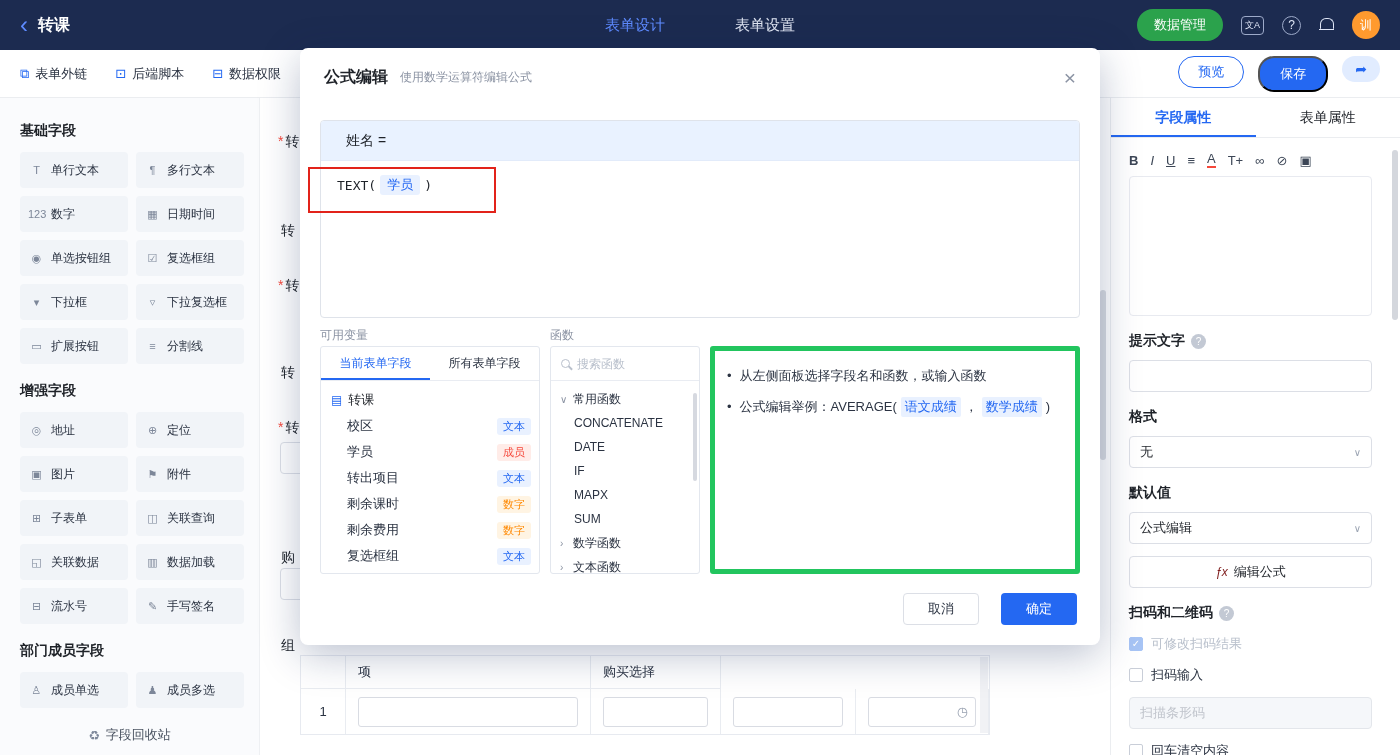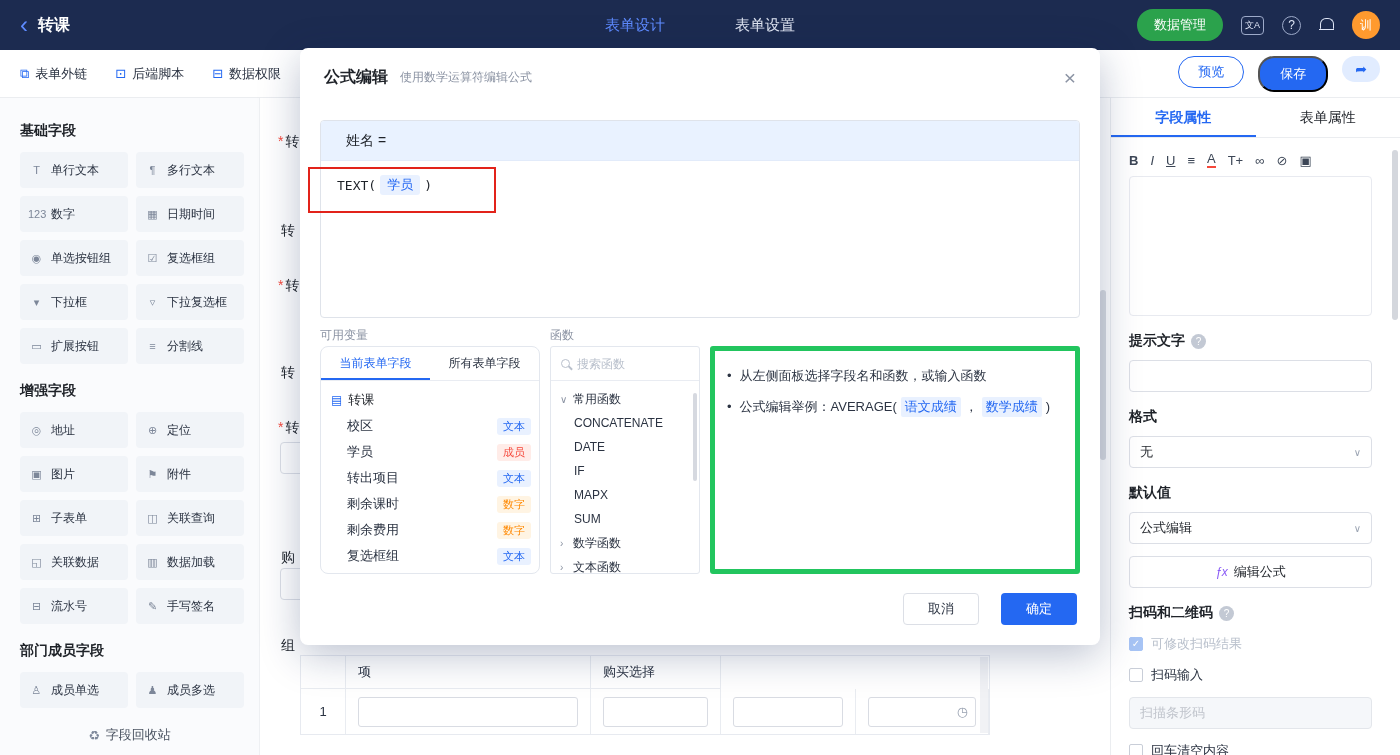--- a/index.html
+++ b/index.html
@@ -80,21 +80,21 @@
   .rt-box{border:1px solid #e8eaf0;border-radius:4px;height:140px;margin-bottom:10px}
   .plabel{font-size:14px;font-weight:bold;color:#1f2329;margin:16px 0 10px;display:flex;align-items:center;gap:6px}
   .phelp{width:15px;height:15px;border-radius:50%;background:#c3c9d4;color:#fff;font-size:10px;
     display:inline-flex;align-items:center;justify-content:center;font-weight:normal}
   .pinput{height:32px;border:1px solid #dcdfe6;border-radius:4px;width:100%;background:#fff;cursor:text}
   .pselect{height:32px;border:1px solid #dcdfe6;border-radius:4px;display:flex;align-items:center;
     justify-content:space-between;padding:0 10px;font-size:13px;color:#1f2329;cursor:pointer;background:#fff}
   .pselect .chev{color:#9aa3b2;font-size:10px}
   .fx-btn{height:32px;border:1px solid #dcdfe6;border-radius:4px;display:flex;align-items:center;
     justify-content:center;gap:6px;font-size:13px;color:#1f2329;margin-top:12px;cursor:pointer;background:#fff}
-  .fx-btn .fx{color:#8b5cf6;font-style:italic;font-size:12px}
+  .fx-btn .fx{color:#7f1d1d;font-style:italic;font-size:12px}
   .cbrow{display:flex;align-items:center;gap:8px;font-size:13px;color:#2b3342;margin:13px 0;cursor:pointer}
   .cb{width:14px;height:14px;border:1px solid #c9ced8;border-radius:2px;background:#fff;flex:none;
     display:flex;align-items:center;justify-content:center}
   .cb.checked{background:#a7c4f5;border-color:#a7c4f5}
   .cb.checked::after{content:"✓";color:#fff;font-size:10px;line-height:1}
   .cbrow.disabled{color:#b9c0cc}
   .pinput.disabled{background:#f5f7fa;border-color:#e3e6eb;color:#c0c4cc;display:flex;align-items:center;
     padding:0 10px;cursor:default}
   .props-sb{position:absolute;right:2px;top:52px;width:6px;height:170px;background:#d4d7dd;border-radius:3px;cursor:pointer}
 
@@ -110,21 +110,21 @@
   .f-target{height:40px;background:#e9f2ff;display:flex;align-items:center;padding:0 25px;font-size:14px;
     color:#1f2329;border-bottom:1px solid #e2ebfa}
   .f-body{padding:14px 16px;font-family:"DejaVu Sans Mono","Liberation Mono",monospace;font-size:13px;
     color:#1f2329;display:flex;align-items:center;gap:4px;cursor:text}
   .f-chip{color:#2468f2;background:#e9f1ff;border-radius:3px;padding:1px 7px;font-size:13px;
     font-family:"Liberation Sans","DejaVu Sans",sans-serif;cursor:pointer}
   .annotation{position:absolute;left:8px;top:119px;width:188px;height:46px;border:2px solid #e2231a;z-index:8;pointer-events:none}
   .m-sec-label{position:absolute;font-size:12px;color:#8b93a3}
   .vars-label{left:20px;top:279px}
   .fns-label{left:250px;top:279px}
-  .v-panel{position:absolute;left:20px;top:298px;width:220px;height:228px;border:1px solid #e3e7ee;border-radius:8px;overflow:hidden}
+  .v-panel{position:absolute;left:20px;top:298px;width:220px;height:228px;border:1px solid #e3e7ee;border-radius:3px;overflow:hidden}
   .f-panel{position:absolute;left:250px;top:298px;width:150px;height:228px;border:1px solid #e3e7ee;border-radius:3px;overflow:hidden}
   .h-panel{position:absolute;left:410px;top:298px;width:370px;height:228px;border:5px solid #22c55e;border-radius:3px;padding:15px 12px}
   .v-tabs{display:flex;height:34px;border-bottom:1px solid #e9ecf2}
   .v-tab{flex:1;display:flex;align-items:center;justify-content:center;font-size:12px;color:#2b3342;cursor:pointer}
   .v-tab.active{color:#2468f2;box-shadow:inset 0 -2px 0 #2468f2}
   .v-list{padding:6px 0}
   .v-form{display:flex;align-items:center;gap:6px;height:26px;padding:0 10px;font-size:13px;color:#1f2329;cursor:pointer}
   .v-form .doc{color:#2468f2;font-size:12px}
   .v-row{display:flex;align-items:center;height:26px;padding:0 8px 0 26px;font-size:13px;color:#2b3342;cursor:pointer}
   .v-row .tag{margin-left:auto;font-size:11px;padding:1px 6px;border-radius:3px}

